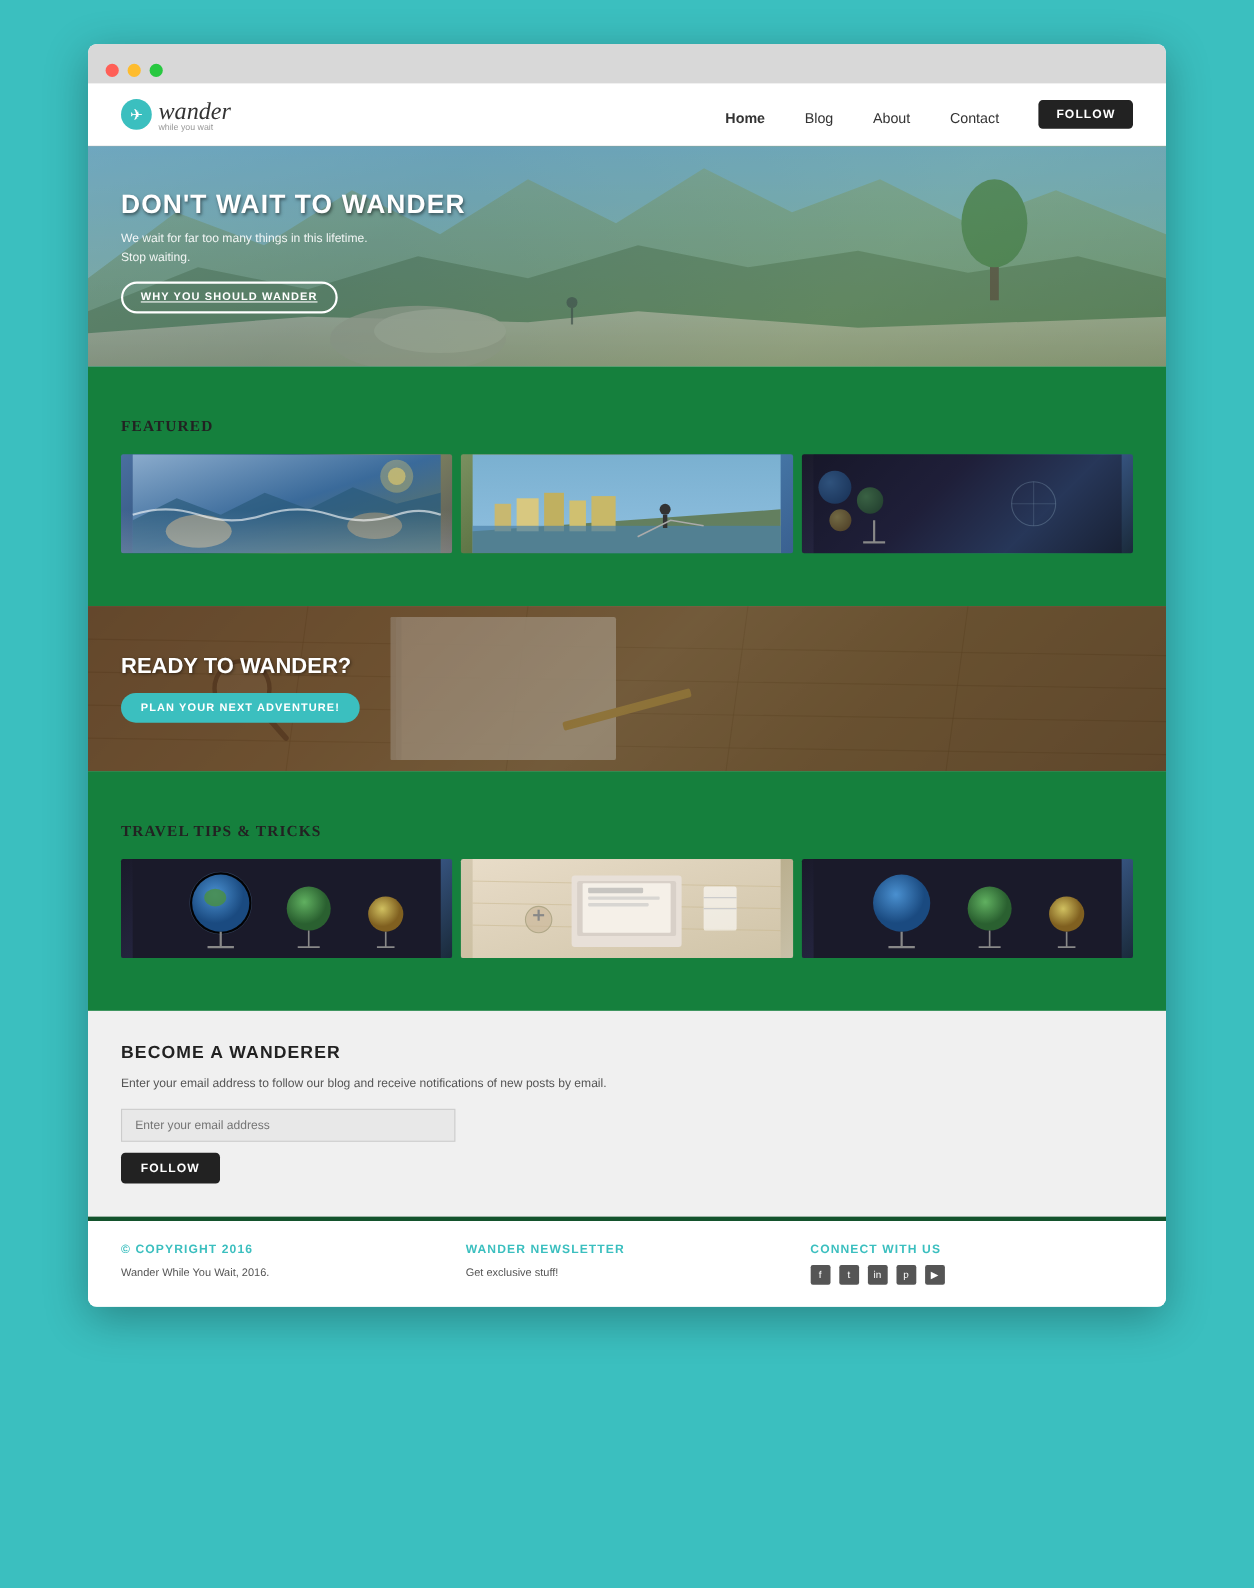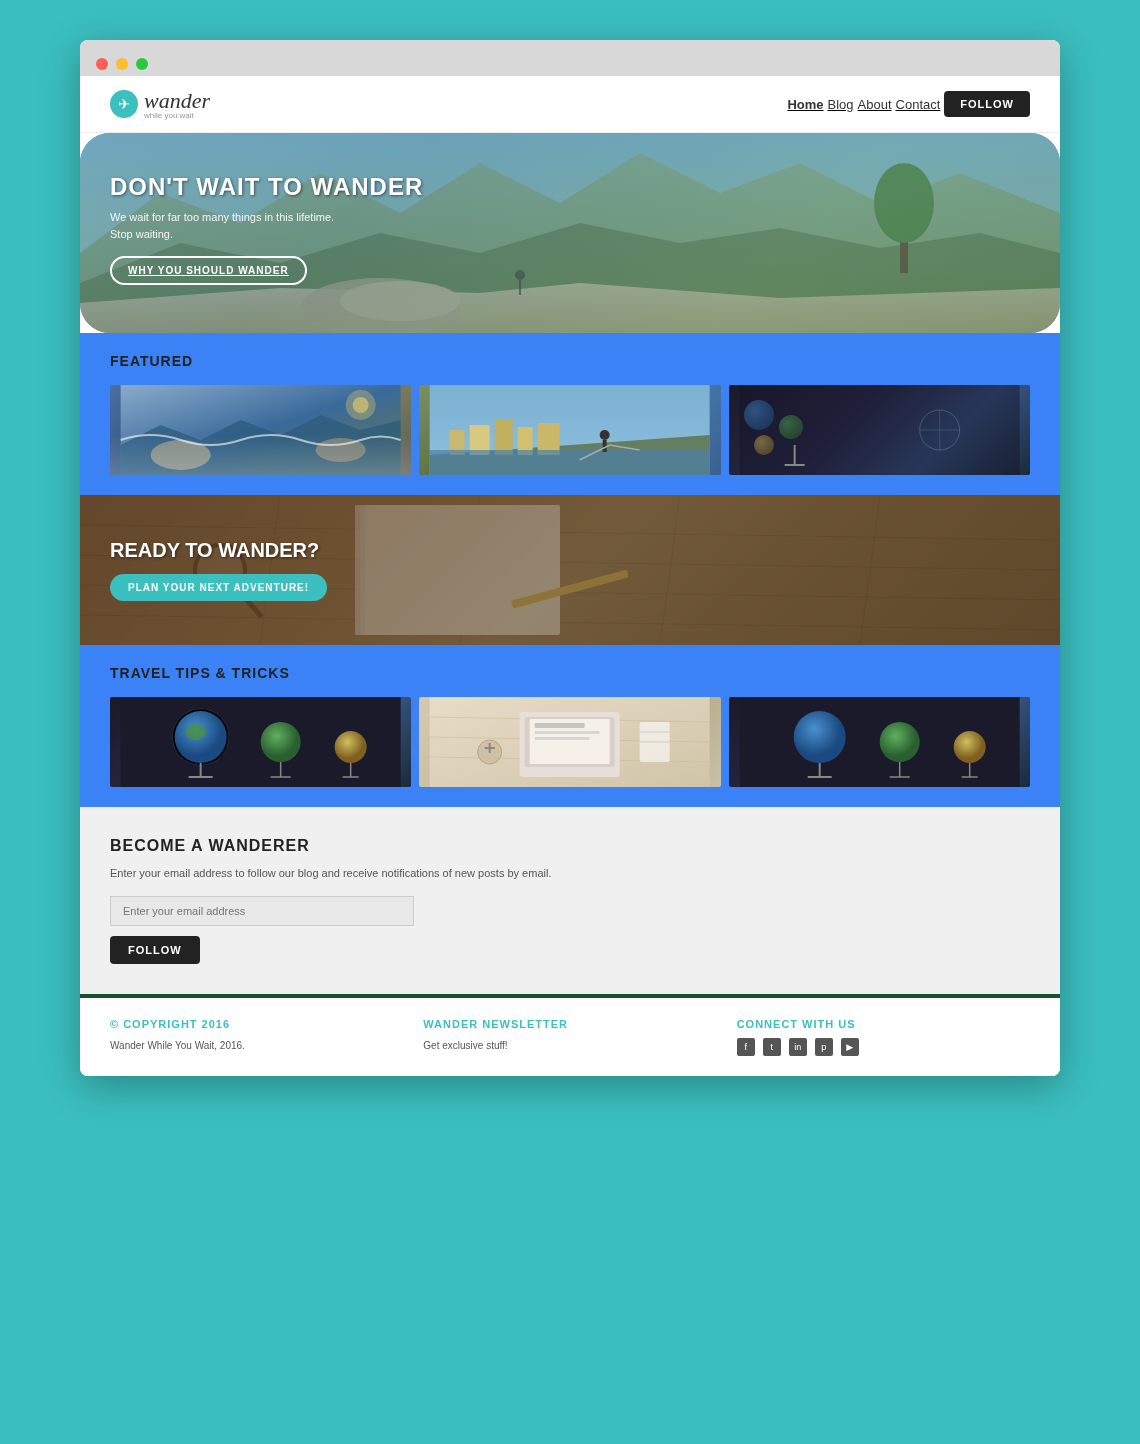--- a/index.html
+++ b/index.html
@@ -68,24 +68,23 @@
     }
     .logo-tagline {
       font-size: 8px;
       color: #999;
       display: block;
       line-height: 1;
       margin-top: -2px;
     }
     .nav-links {
       display: flex;
-      align-items: center;
-      gap: 4px;
+      align-items: flex-end;
+      gap: 36px;
       list-style: none;
-      text-decoration: underline;
     }
     .nav-links li a {
       text-decoration: none;
       color: #333;
       font-size: 13px;
       font-weight: 500;
     }
     .nav-links li a.active {
       font-weight: 700;
     }
@@ -100,21 +99,20 @@
       letter-spacing: 1px;
       cursor: pointer;
     }
 
     
     .hero {
       position: relative;
       height: 200px;
       overflow: hidden;
       background: linear-gradient(135deg, #5a8fa0 0%, #3a6e7a 30%, #6a9e6a 70%, #4a8050 100%);
-      border-radius: 30px;
     }
     .hero-bg {
       position: absolute;
       inset: 0;
       background:
         linear-gradient(to bottom, rgba(100,150,170,0.6) 0%, rgba(80,110,90,0.4) 100%);
     }
     .hero-content {
       position: relative;
       z-index: 2;
@@ -145,22 +143,23 @@
       font-size: 10px;
       font-weight: 700;
       letter-spacing: 1px;
       cursor: pointer;
       text-transform: uppercase;
       text-decoration: underline;
     }
 
     
     .section {
-      padding: 20px 30px;
-      background: #3b82f6;
+      padding: 48px 30px;
+      background: #15803d;
+      font-family: Liberation Serif, serif;
     }
     .section-title {
       font-size: 14px;
       font-weight: 900;
       color: #222;
       text-transform: uppercase;
       letter-spacing: 1px;
       margin-bottom: 16px;
     }
     .card-grid {

